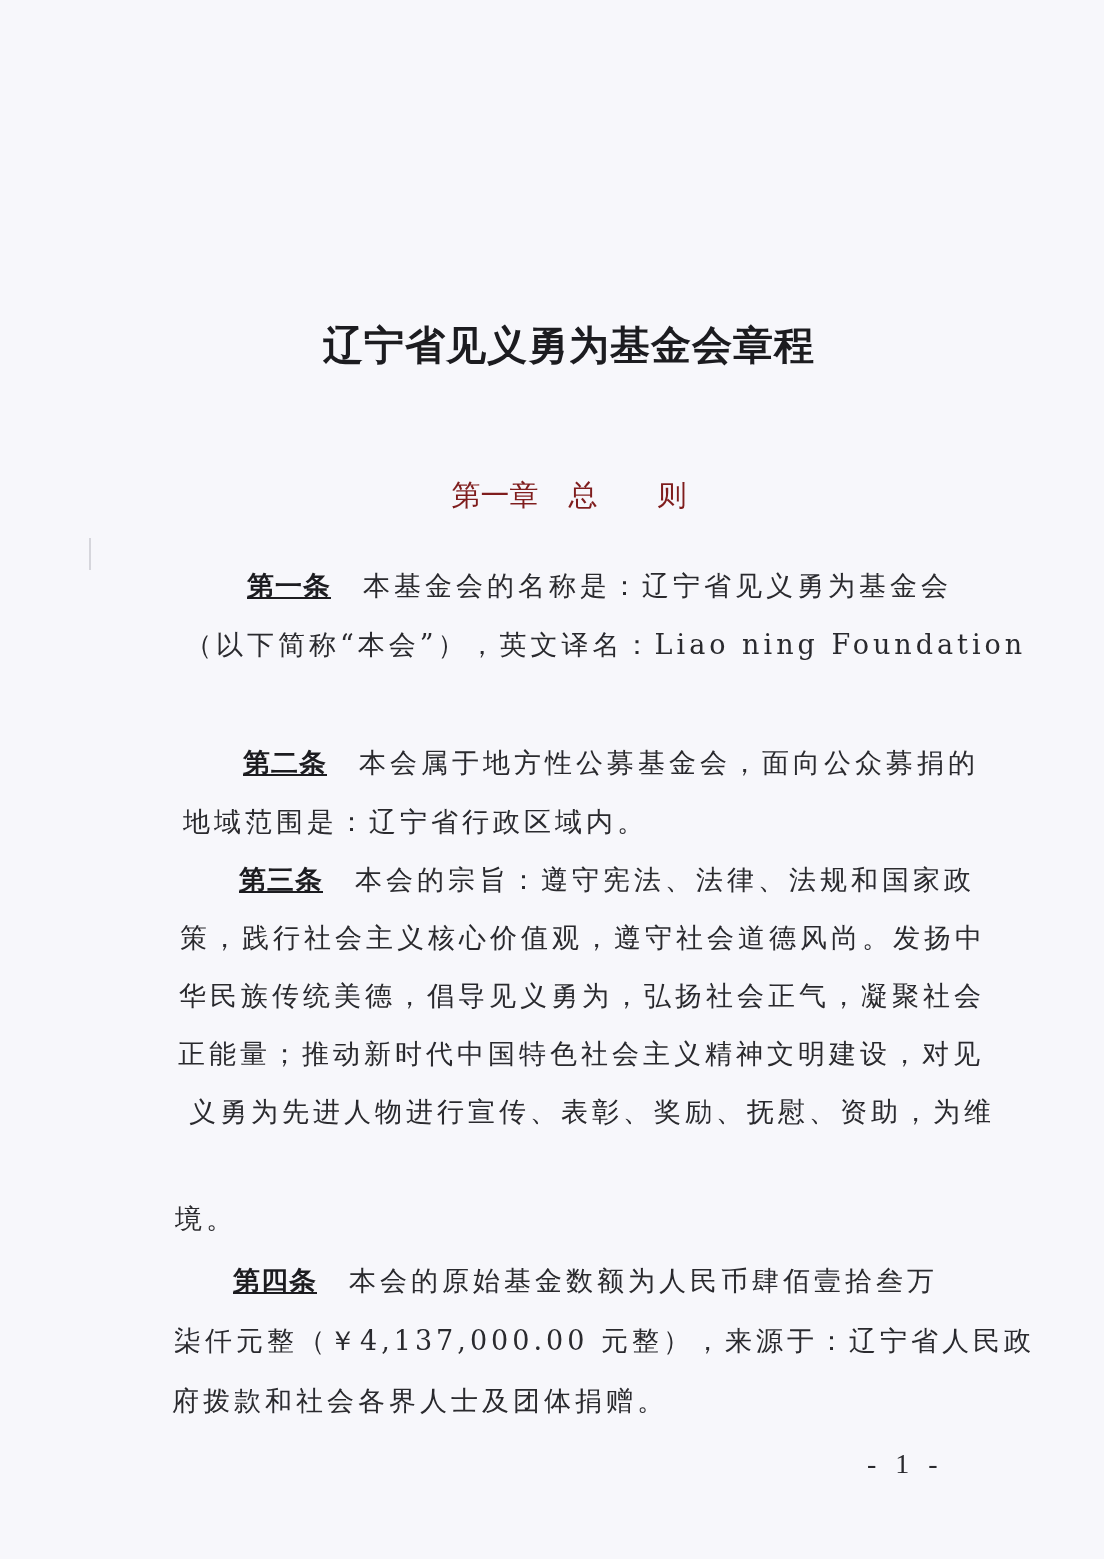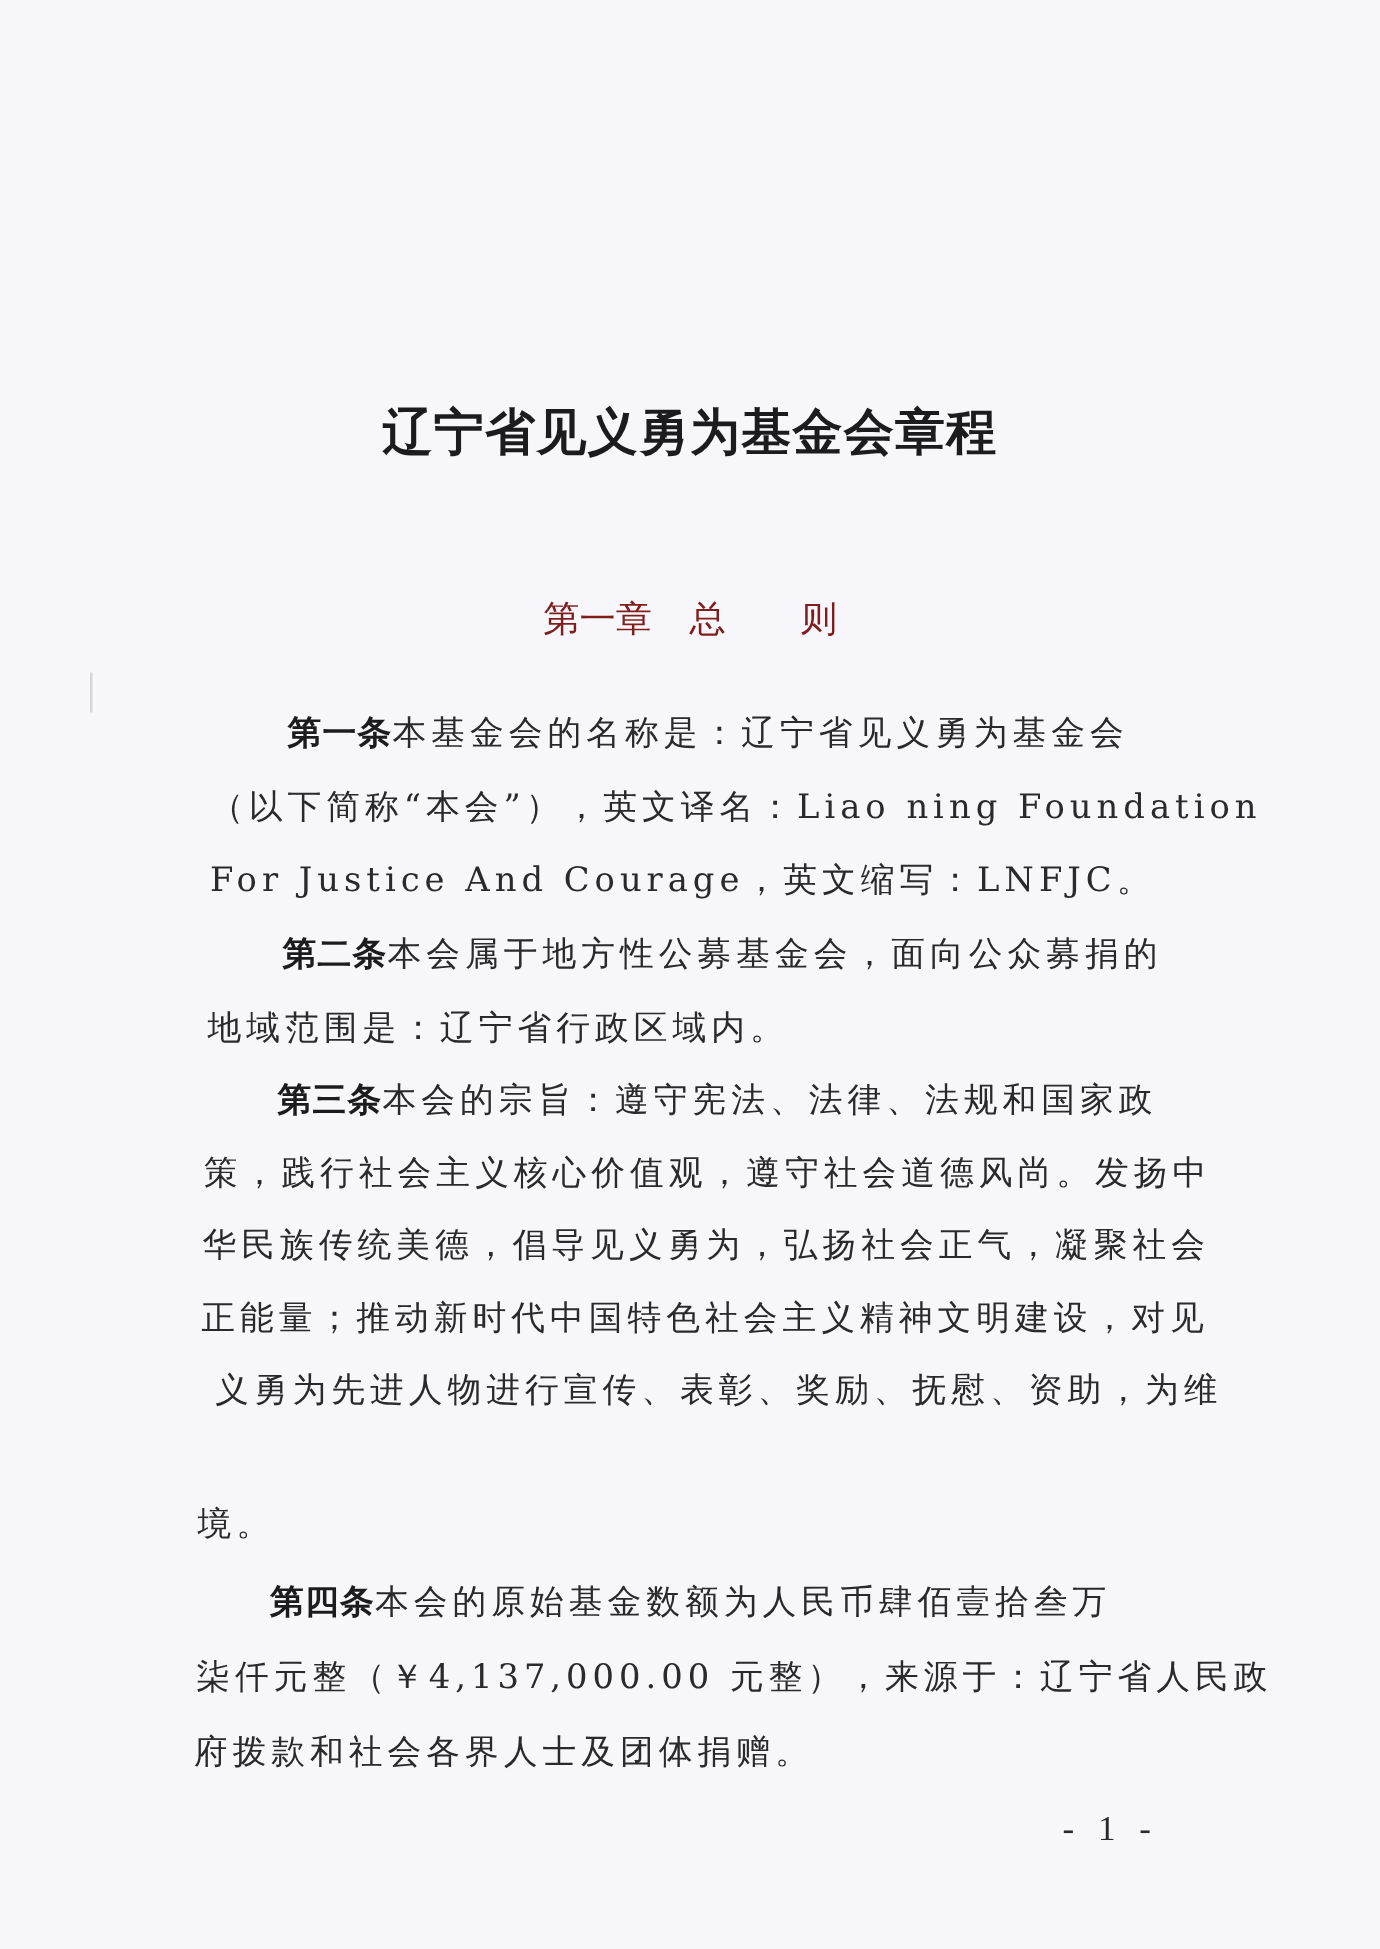--- a/index.html
+++ b/index.html
@@ -2,40 +2,40 @@
 <html><head>
 <meta charset="utf-8">
 <style>
   html, body { margin: 0; padding: 0; }
   body {
     width: 1104px; height: 1559px; position: relative; overflow: hidden;
     background: #f7f7fb;
     font-family: "DejaVu Serif", "Liberation Serif", serif;
     color: #2a2a2e;
   }
-  .page { position: absolute; left: 0; top: 0; width: 932px; height: 1559px; }
+  .page { position: absolute; left: 17px; top: 0; width: 932px; height: 1559px; }
   .scan-mark { position: absolute; left: 72px; top: 538px; width: 2px; height: 32px; background: #d6d6dc; }
   .title {
     position: absolute; left: 0; width: 1104px; top: 318px; text-align: center;
     font-family: "DejaVu Serif", "Liberation Serif", serif;
     font-weight: bold; font-size: 40px; letter-spacing: 1px; color: #1c1c20;
   }
   .chapter {
     position: absolute; left: 0; width: 1104px; top: 458px; text-align: center;
     font-family: "DejaVu Sans", "Liberation Sans", sans-serif; font-size: 29px; color: #7f1d1d; margin-top: 18px;
   }
   .chapter .gap1 { display: inline-block; width: 30px; }
   .chapter .gap2 { display: inline-block; width: 60px; }
   .line {
     position: absolute; white-space: nowrap;
     font-size: 27px; letter-spacing: 4px; color: #2a2a2e;
   }
   .art {
     font-family: "DejaVu Sans", "Liberation Sans", sans-serif; font-weight: bold;
-    letter-spacing: 1px; color: #1c1c20; 
+    letter-spacing: 1px; color: #1c1c20; margin-right: 32px; text-decoration: underline;
   }
   .footer {
     position: absolute; left: 850px; top: 1448px; font-size: 28px; color: #2a2a2e;
     font-family: "Liberation Serif", "DejaVu Serif", serif; letter-spacing: 6px;
   }
 </style>
 </head>
 <body>
 
 <div class="page">
@@ -44,21 +44,20 @@
   <div class="title">辽宁省见义勇为基金会章程</div>
 
   <div class="chapter">
     <span>第一章</span><span class="gap1"></span><span>总</span><span class="gap2"></span><span>则</span>
   </div>
 
   <div class="line" style="left:230px; top:568px;">
     <span class="art">第一条</span><span>本基金会的名称是：辽宁省见义勇为基金会</span>
   </div>
   <div class="line" style="left:168px; top:627px;">（以下简称“本会”），英文译名：Liao ning  Foundation</div>
-  <div class="line" style="left:168px; top:686px;">For  Justice  And  Courage，英文缩写：LNFJC。</div>
 
   <div class="line" style="left:226px; top:745px;">
     <span class="art">第二条</span><span>本会属于地方性公募基金会，面向公众募捐的</span>
   </div>
   <div class="line" style="left:166px; top:804px;">地域范围是：辽宁省行政区域内。</div>
 
   <div class="line" style="left:222px; top:862px;">
     <span class="art">第三条</span><span>本会的宗旨：遵守宪法、法律、法规和国家政</span>
   </div>
   <div class="line" style="left:162px; top:978px;">华民族传统美德，倡导见义勇为，弘扬社会正气，凝聚社会</div>

